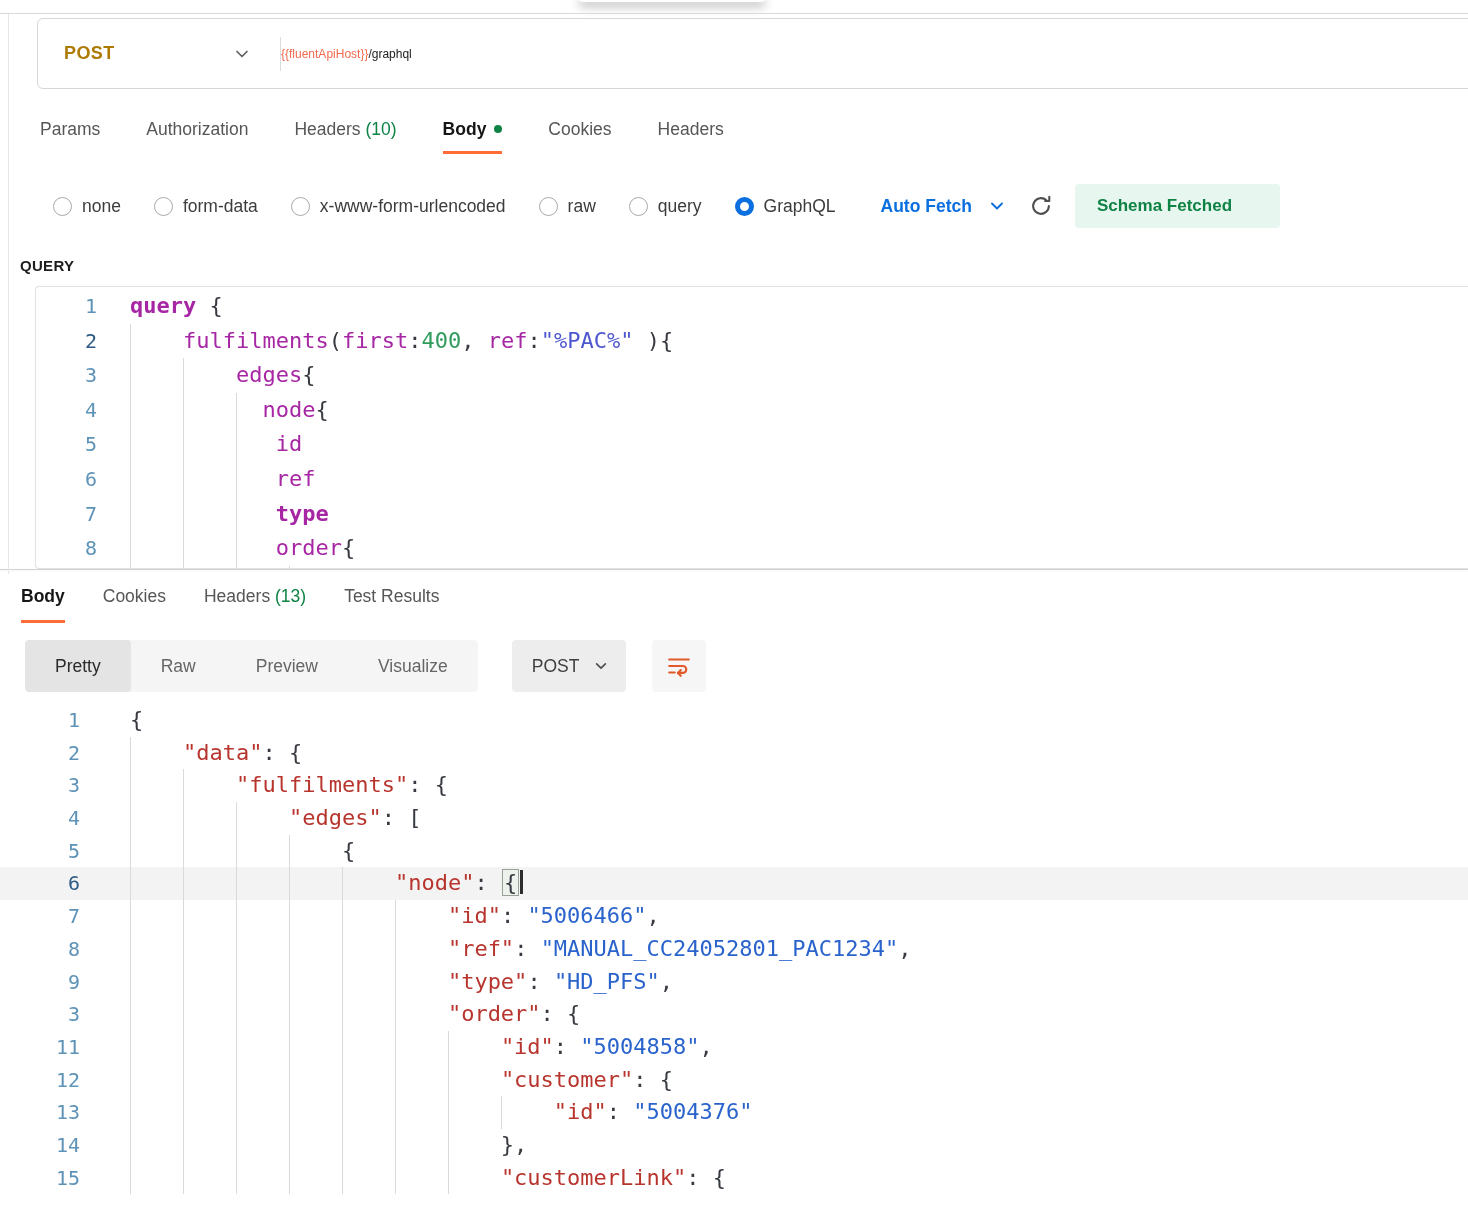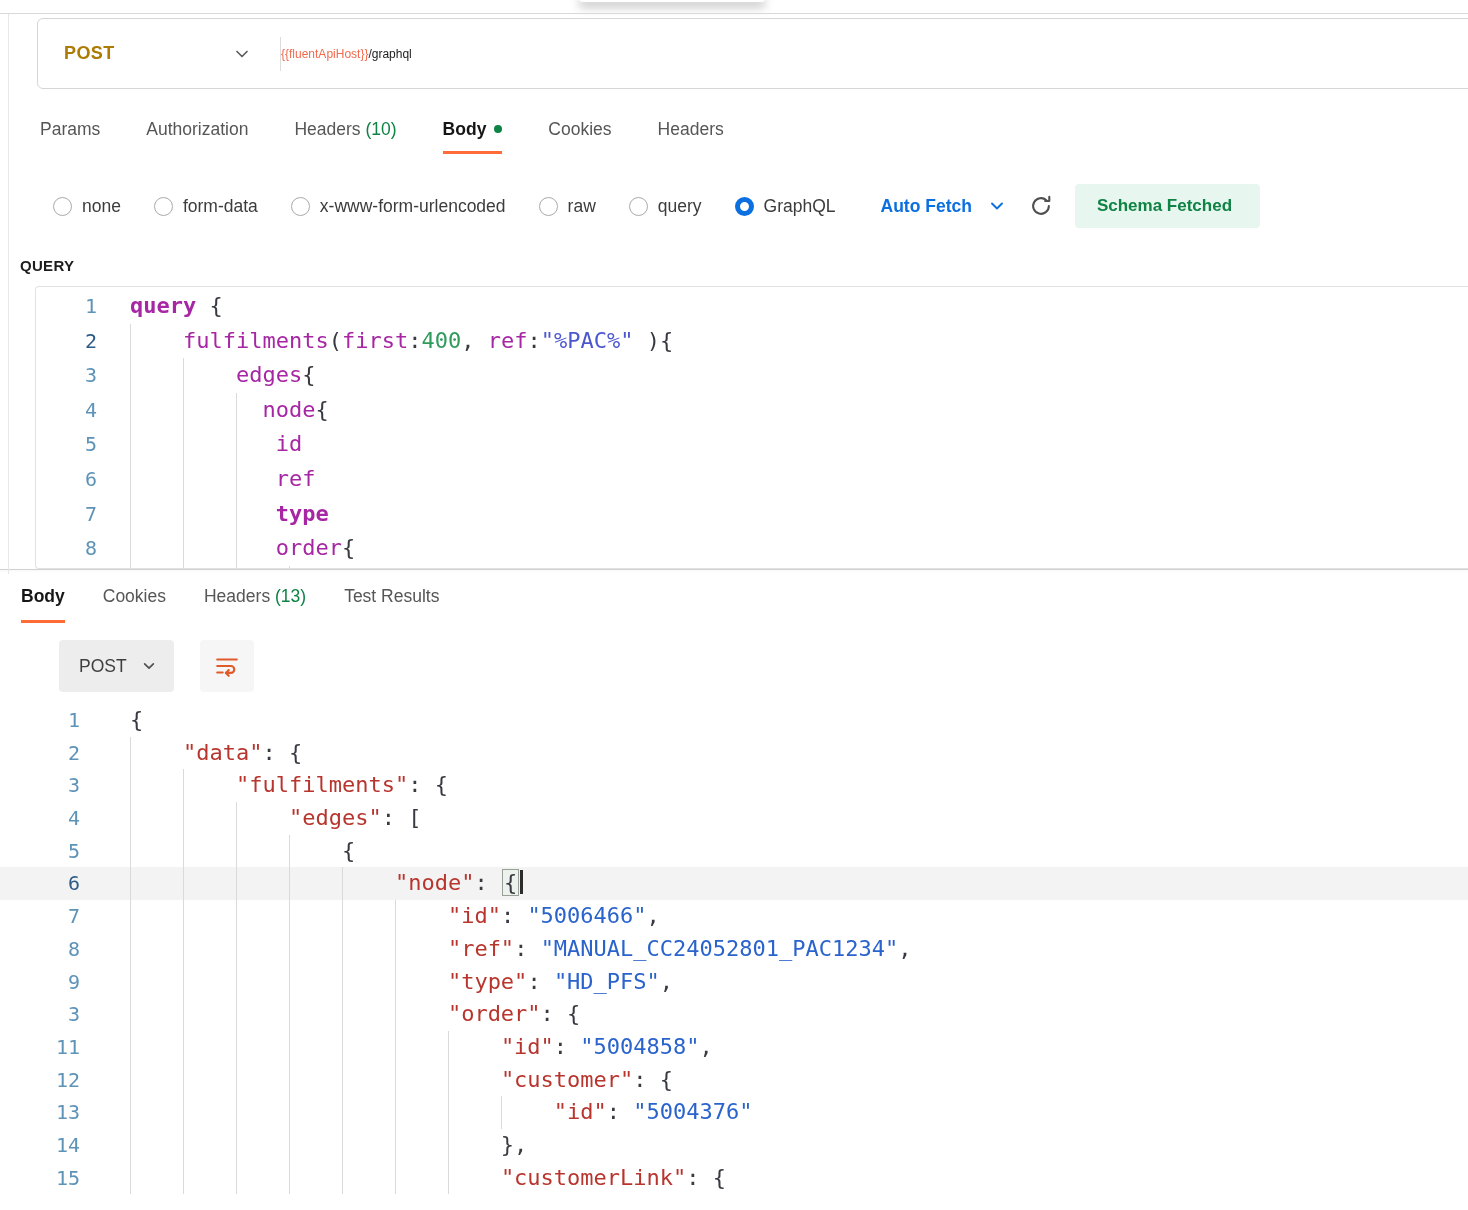--- a/index.html
+++ b/index.html
@@ -39,21 +39,21 @@
   
   .mode-row { margin:24px 0 0 53px; display:flex; align-items:center; font-size:17.5px; color:#3c3c3c; height:46px; }
   .radio-item { display:flex; align-items:center; gap:10px; margin-right:33px; cursor:pointer; white-space:nowrap; }
   .radio-circle { width:19px; height:19px; border-radius:50%; border:1.5px solid #a9a9a9; background:#fff; flex:none; }
   .radio-item.selected .radio-circle { border:5.5px solid #0b6fe0; }
   .autofetch { display:flex; align-items:center; gap:17px; margin-left:12px; color:#0b6fe0; font-weight:600; font-size:17.5px; cursor:pointer; }
   .autofetch .chev { color:#0b6fe0; }
   .refresh-btn { margin-left:24px; width:24px; height:24px; cursor:pointer; color:#4f4f4f; }
   .refresh-btn svg { width:100%; height:100%; display:block; }
   .schema-badge { margin-left:22px; background:#e7f6ee; color:#0e8345; font-weight:600; font-size:17px;
-    padding:12px 28px 12px 22px; border-radius:4px; white-space:nowrap; }
+    padding:12px 48px 12px 22px; border-radius:4px; white-space:nowrap; }
 
   
   .query-label { margin:28px 0 0 20px; font-size:15px; font-weight:700; color:#1d1d1d; letter-spacing:.3px; }
   .query-editor {
     margin:12px 0 0 35px; width:1440px; height:283px; overflow:hidden;
     border:1px solid #e2e2e2; border-right:none; border-radius:4px 0 0 4px; padding-top:2px;
     background:#fff;
   }
   .code-row { display:flex; position:relative; font-family:"DejaVu Sans Mono", monospace; font-size:22px; }
   .query-editor .code-row { height:34.6px; line-height:34.6px; }
@@ -215,20 +215,26 @@
 <div class="pane-divider"></div>
 
 <div class="resp-tabs">
   <div class="tab active"><span>Body</span></div>
   <div class="tab"><span>Cookies</span></div>
   <div class="tab"><span>Headers</span> <span class="count">(13)</span></div>
   <div class="tab"><span>Test Results</span></div>
 </div>
 
 <div class="resp-toolbar">
+  <div class="seg-group">
+    <div class="seg active">Pretty</div>
+    <div class="seg">Raw</div>
+    <div class="seg">Preview</div>
+    <div class="seg">Visualize</div>
+  </div>
   <div class="format-dd">
     <span>POST</span>
     <span class="chev">
       <svg viewBox="0 0 16 16">
           <path d="M3 5.5l5 5 5-5" fill="none" stroke="currentColor" stroke-width="1.9" stroke-linecap="round" stroke-linejoin="round"></path>
         </svg>
     </span>
   </div>
   <div class="wrap-btn">
     <svg viewBox="0 0 24 24" fill="none" stroke="currentColor" stroke-width="2" stroke-linecap="round" stroke-linejoin="round">

